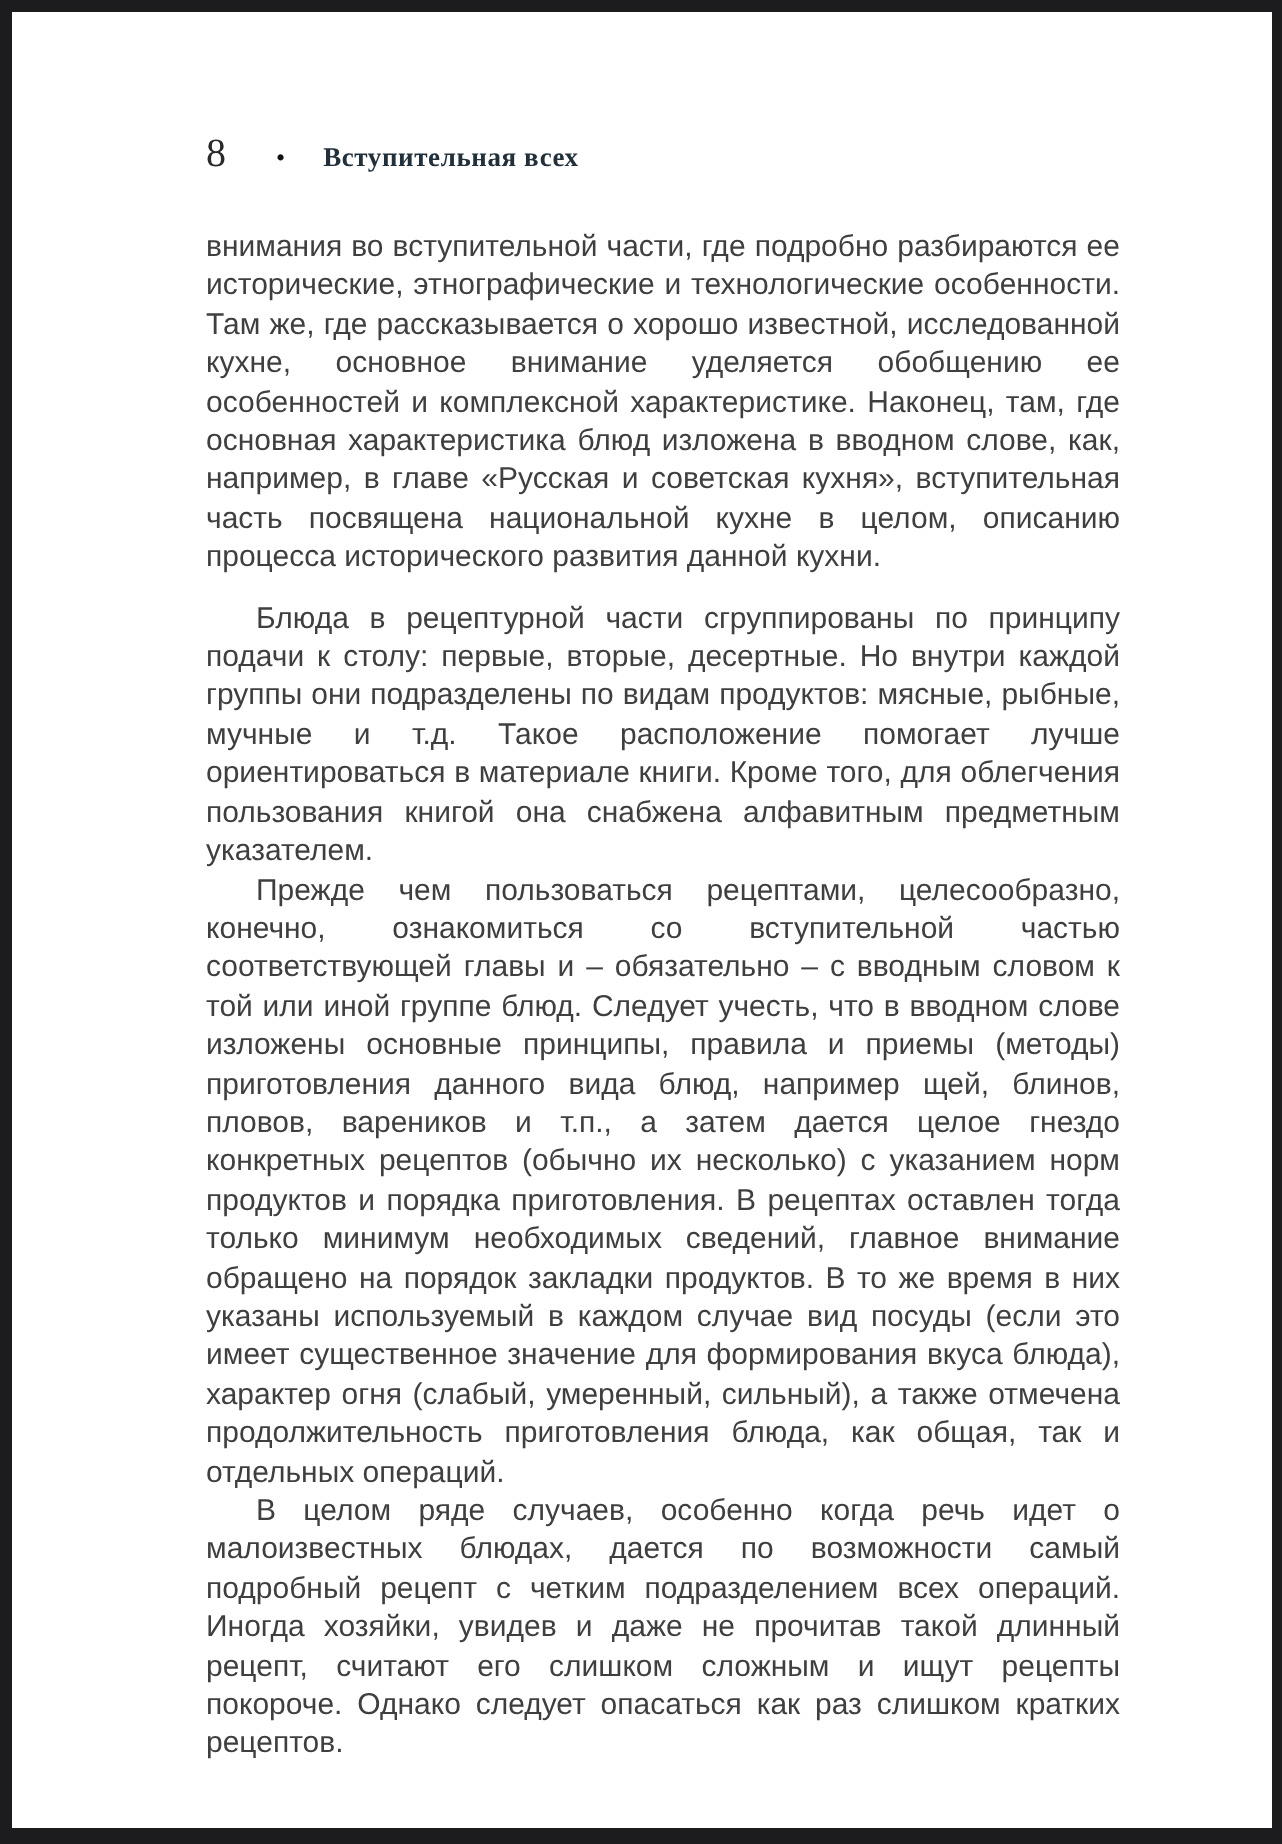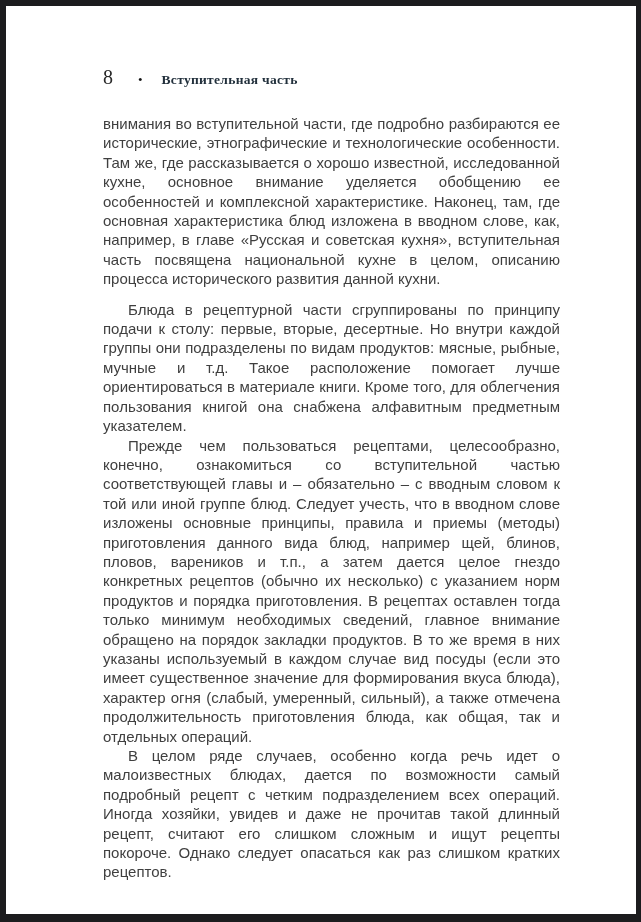--- a/index.html
+++ b/index.html
@@ -61,21 +61,21 @@
   .para.gap{margin-top:11px;}
 </style>
 </head>
 <body>
 
 <div class="paper">
 
   <div class="running-head">
     <span class="page-number">8</span>
     <span class="head-bullet">•</span>
-    <span class="head-title">Вступительная часть</span>
+    <span class="head-title">Вступительная всех</span>
   </div>
 
   <div class="body-text">
     <p class="para">внимания во вступительной части, где подробно разбираются ее исторические, этнографические и технологические особенности. Там же, где рассказывается о хорошо известной, исследованной кухне, основное внимание уделяется обобщению ее особенностей и комплексной характеристике. Наконец, там, где основная характеристика блюд изложена в вводном слове, как, например, в главе «Русская и советская кухня», вступительная часть посвящена национальной кухне в целом, описанию процесса исторического развития данной кухни.</p>
     <p class="para indent gap">Блюда в рецептурной части сгруппированы по принципу подачи к столу: первые, вторые, десертные. Но внутри каждой группы они подразделены по видам продуктов: мясные, рыбные, мучные и т.д. Такое расположение помогает лучше ориентироваться в материале книги. Кроме того, для облегчения пользования книгой она снабжена алфавитным предметным указателем.</p>
     <p class="para indent">Прежде чем пользоваться рецептами, целесообразно, конечно, ознакомиться со вступительной частью соответствующей главы и – обязательно – с вводным словом к той или иной группе блюд. Следует учесть, что в вводном слове изложены основные принципы, правила и приемы (методы) приготовления данного вида блюд, например щей, блинов, пловов, вареников и т.п., а затем дается целое гнездо конкретных рецептов (обычно их несколько) с указанием норм продуктов и порядка приготовления. В рецептах оставлен тогда только минимум необходимых сведений, главное внимание обращено на порядок закладки продуктов. В то же время в них указаны используемый в каждом случае вид посуды (если это имеет существенное значение для формирования вкуса блюда), характер огня (слабый, умеренный, сильный), а также отмечена продолжительность приготовления блюда, как общая, так и отдельных операций.</p>
     <p class="para indent">В целом ряде случаев, особенно когда речь идет о малоизвестных блюдах, дается по возможности самый подробный рецепт с четким подразделением всех операций. Иногда хозяйки, увидев и даже не прочитав такой длинный рецепт, считают его слишком сложным и ищут рецепты покороче. Однако следует опасаться как раз слишком кратких рецептов.</p>
   </div>
 
 </div>

